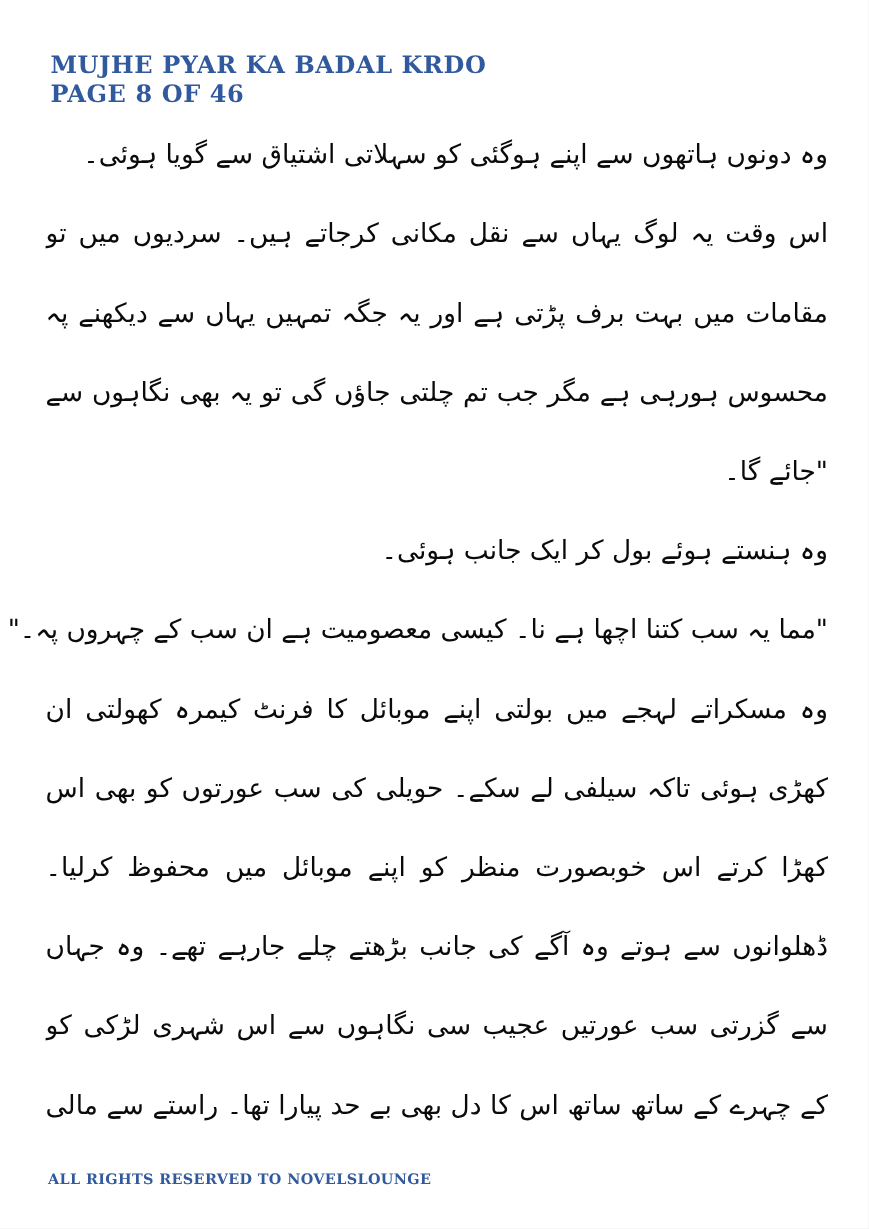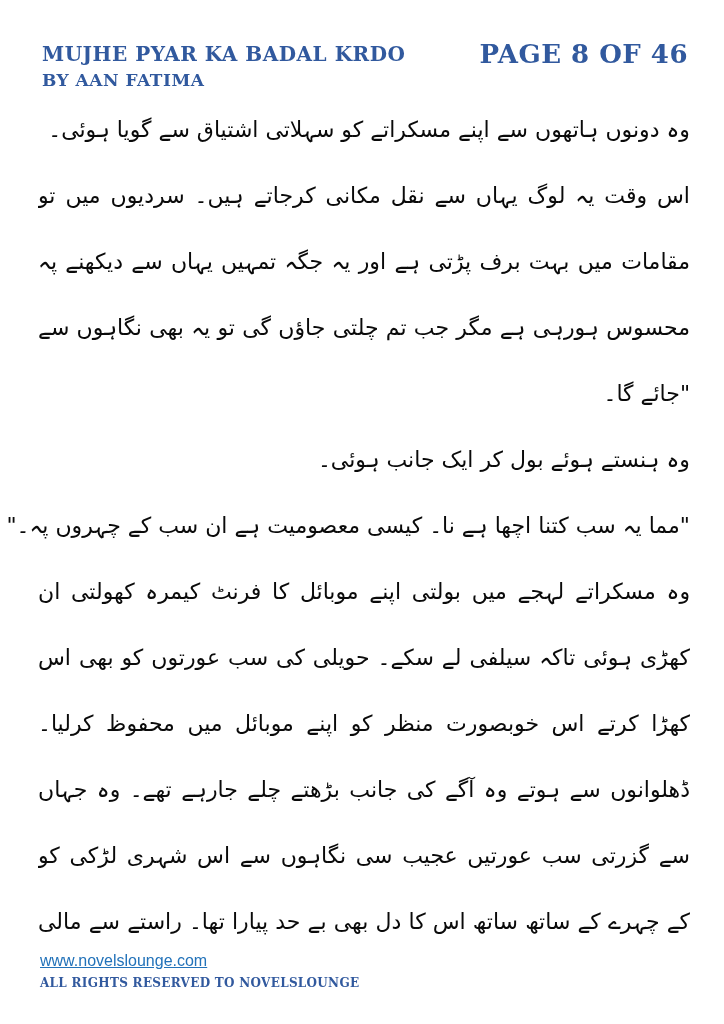--- a/index.html
+++ b/index.html
@@ -10,31 +10,31 @@
     background:#ffffff;
     overflow:hidden;
     font-family:"Liberation Sans",sans-serif;
   }
   
   .header{
     position:absolute;top:42px;left:42px;right:36px;
     color:var(--accent);
   }
   .header-row{
-    display:flex;justify-content:space-between;align-items:flex-start;
+    display:flex;justify-content:flex-end;align-items:flex-start;flex-direction:column;
   }
   .novel-title,.page-label,.author,.rights{
     font-family:"DejaVu Serif","Liberation Serif",serif;
     font-weight:bold;
     color:var(--accent);
     letter-spacing:.5px;
     text-transform:uppercase;
   }
   .novel-title{font-size:20px;line-height:24px;}
-  .page-label{font-size:26px;line-height:24px;}
+  .page-label{font-size:20px;line-height:24px;}
   .author{font-size:17px;line-height:22px;margin-top:3px;}
   
   .body-text{
     position:absolute;top:97px;left:38px;right:34px;
     direction:rtl;
     font-family:"DejaVu Sans",sans-serif;
     font-size:22px;
     color:#0a0a0a;
   }
   .line{
@@ -68,37 +68,35 @@
 </head>
 <body>
 
 <div class="page">
 
   <div class="header">
     <div class="header-row">
       <div class="novel-title">MUJHE PYAR KA BADAL KRDO</div>
       <div class="page-label">PAGE 8 OF 46</div>
     </div>
-    <div class="author">BY AAN FATIMA</div>
   </div>
 
   <div class="body-text" lang="ur" dir="rtl">
-    <div class="line">وہ دونوں ہاتھوں سے اپنے مسکراتے کو سہلاتی اشتیاق سے گویا ہوئی۔</div>
+    <div class="line">وہ دونوں ہاتھوں سے اپنے ہوگئی کو سہلاتی اشتیاق سے گویا ہوئی۔</div>
     <div class="line just">اس وقت یہ لوگ یہاں سے نقل مکانی کرجاتے ہیں۔ سردیوں میں تو ان"</div>
     <div class="line just">مقامات میں بہت برف پڑتی ہے اور یہ جگہ تمہیں یہاں سے دیکھنے پہ قریب</div>
     <div class="line just">محسوس ہورہی ہے مگر جب تم چلتی جاؤں گی تو یہ بھی نگاہوں سے اوجھل ہوتا</div>
     <div class="line">"جائے گا۔</div>
     <div class="line">وہ ہنستے ہوئے بول کر ایک جانب ہوئی۔</div>
     <div class="line">"مما یہ سب کتنا اچھا ہے نا۔ کیسی معصومیت ہے ان سب کے چہروں پہ۔"</div>
     <div class="line just">وہ مسکراتے لہجے میں بولتی اپنے موبائل کا فرنٹ کیمرہ کھولتی ان سب کے آگے</div>
     <div class="line just">کھڑی ہوئی تاکہ سیلفی لے سکے۔ حویلی کی سب عورتوں کو بھی اس نے اپنے پیچھے</div>
     <div class="line just">کھڑا کرتے اس خوبصورت منظر کو اپنے موبائل میں محفوظ کرلیا۔ اونچی نیچے</div>
     <div class="line just">ڈھلوانوں سے ہوتے وہ آگے کی جانب بڑھتے چلے جارہے تھے۔ وہ جہاں جہاں</div>
     <div class="line just">سے گزرتی سب عورتیں عجیب سی نگاہوں سے اس شہری لڑکی کو دیکھتے جس</div>
     <div class="line just">کے چہرے کے ساتھ ساتھ اس کا دل بھی بے حد پیارا تھا۔ راستے سے مالی بابا</div>
   </div>
 
   <div class="footer">
-    <a class="site-link">www.novelslounge.com</a>
     <div class="rights">ALL RIGHTS RESERVED TO NOVELSLOUNGE</div>
   </div>
 
 </div>
 
 </body></html>

